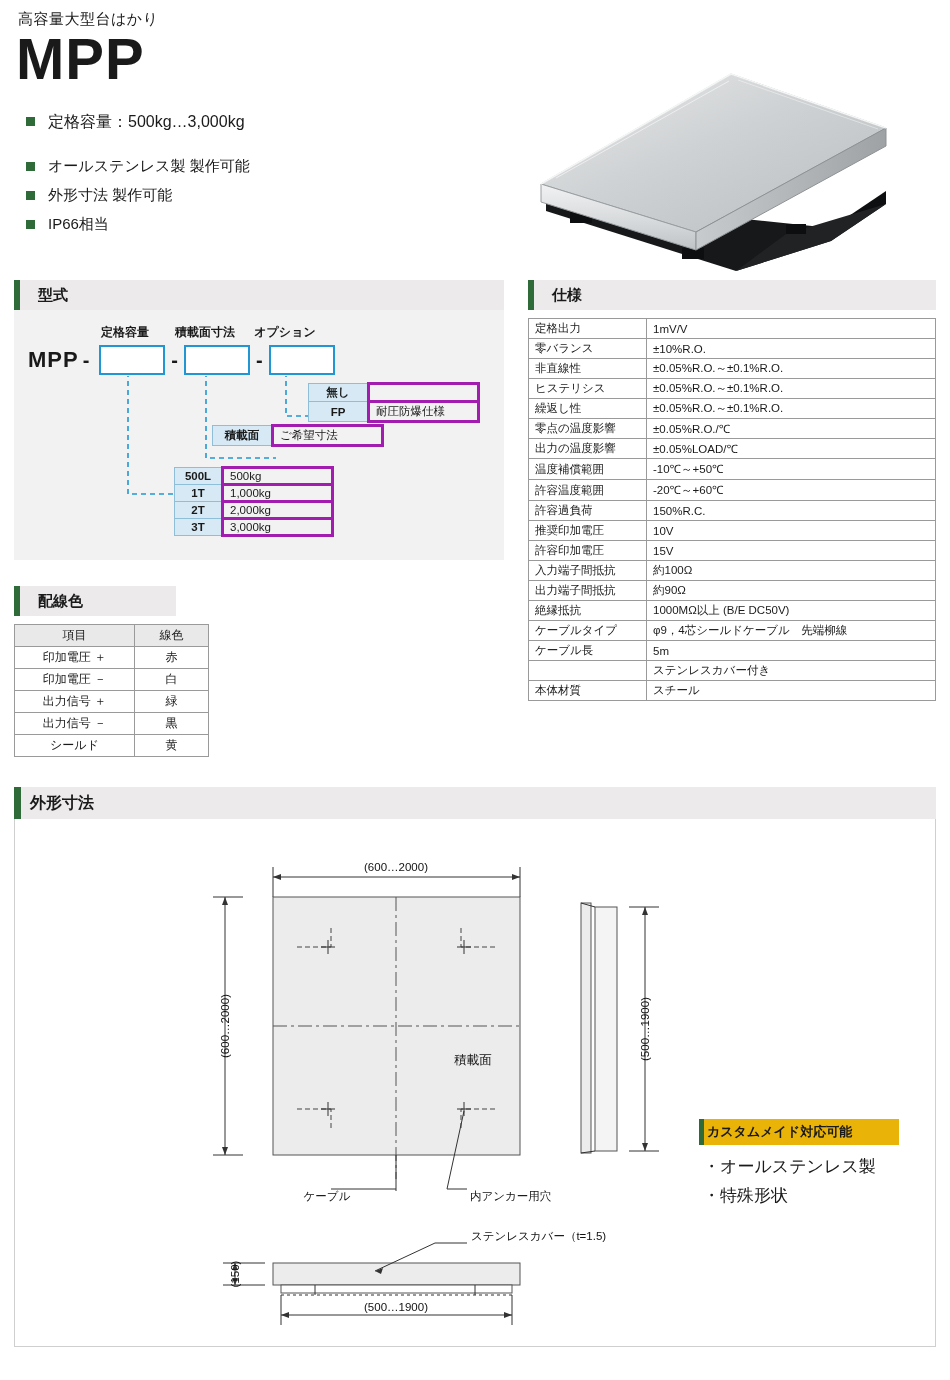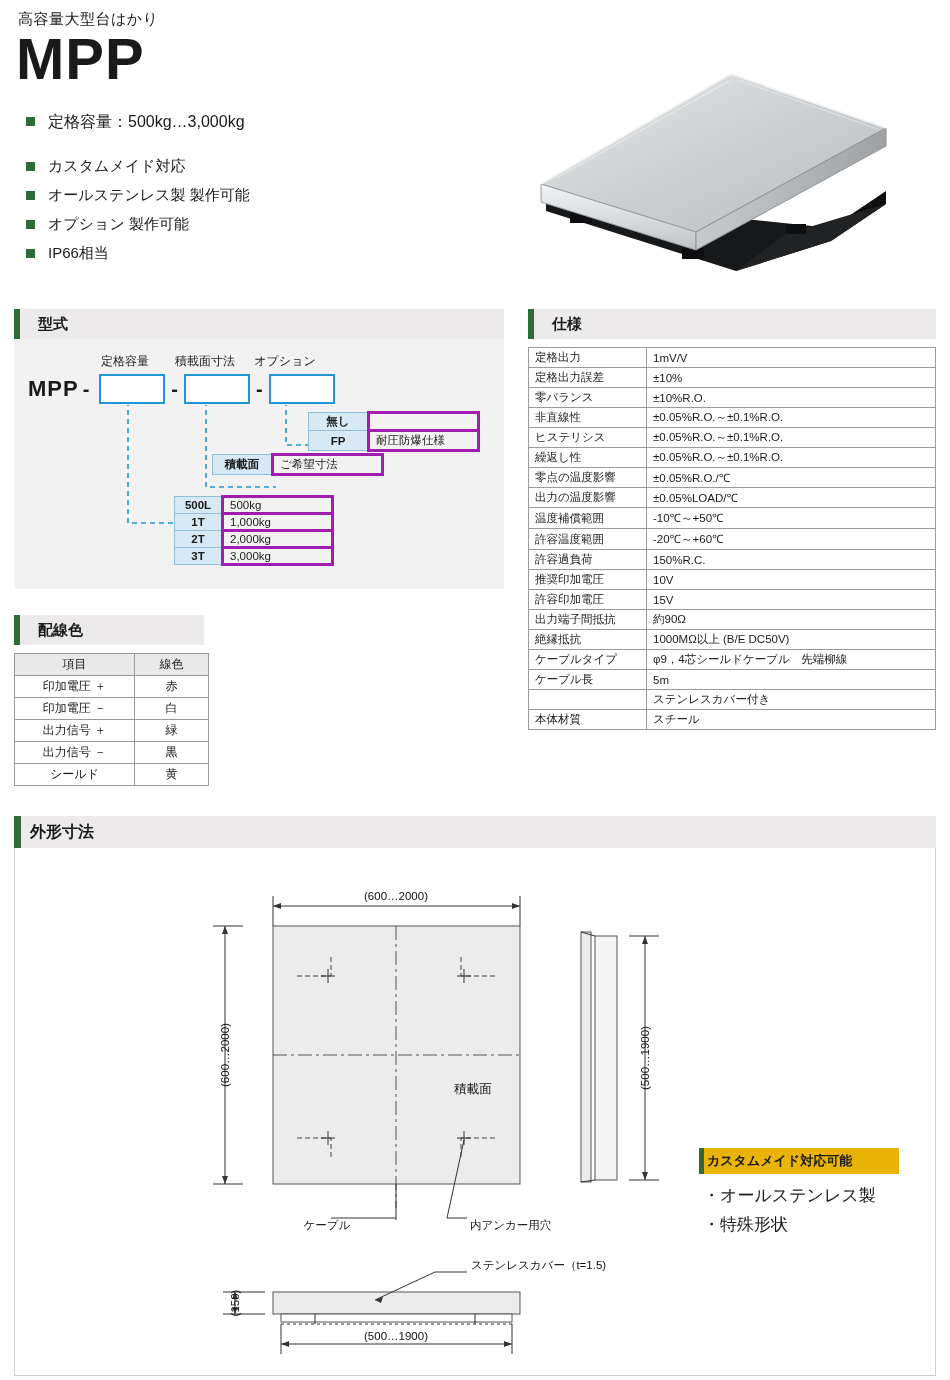--- a/index.html
+++ b/index.html
@@ -41,21 +41,21 @@
   }
 
   
   .cols { display:flex; gap:24px; margin-top:26px; }
   .col-left { width:490px; }
   .col-right { width:408px; }
 
   
   .model-box { background:#f2f2f2; padding:14px 10px 14px 10px; position:relative; height:250px; }
   .mc-labels { display:flex; font-size:12px; margin-left:68px; gap:14px; }
-  .mc-labels span { width:66px; text-align:center; }
+  .mc-labels span { width:66px; text-align:center;font-weight:bold; }
   .mc-row { display:flex; align-items:center; margin-top:4px; margin-left:4px; }
   .mc-mpp { font-size:22px; font-weight:bold; letter-spacing:1px; }
   .mc-slot { width:66px; height:30px; border:2px solid #2196d4; background:#fff; margin:0 6px; }
   .mc-dash { font-size:20px; font-weight:bold; }
 
   .opt-table { position:absolute; font-size:11.5px; border-collapse:collapse;margin-left:32px; }
   .opt-table td { border:3px solid #a21caf; padding:1px 6px; height:17px; }
   .opt-table td.key { background:#d6e9f5; font-weight:bold; text-align:center; width:48px;
                       border:1px solid #8fbfd8;}
   .opt-table td.keyw { background:#d6e9f5; font-weight:bold; text-align:center; width:60px;
@@ -100,23 +100,22 @@
 <body>
 
 <div class="page">
 
   <div>
     <div class="hdr-sub">高容量大型台はかり</div>
     <div class="hdr-title">MPP</div>
 
     <ul class="feature-list">
       <li>定格容量：500kg…3,000kg</li>
-      <li>カスタムメイド対応</li>
       <li>オールステンレス製 製作可能</li>
-      <li>オプション 製作可能</li>
+      <li>外形寸法 製作可能</li>
       <li>IP66相当</li>
     </ul>
   </div>
 
   <div class="product-img">
     <svg width="430" height="270" viewBox="0 0 430 270">
       <defs>
         <linearGradient id="topG" x1="0" y1="0" x2="1" y2="1">
           <stop offset="0%" stop-color="#e8e9ea"></stop>
           <stop offset="45%" stop-color="#cfd2d4"></stop>
@@ -226,21 +225,21 @@
           </tr>
           <tr>
             <td class="key">3T</td>
             <td class="val">3,000kg</td>
           </tr>
         </tbody>
           </table>
       </div>
 
       <div class="wire-wrap">
-        <div class="sec-head" style="width:190px;">配線色</div>
+        <div class="sec-head" style="width:162px;">配線色</div>
         <table class="wire-table">
           <tbody>
               <tr>
             <th>項目</th>
             <th>線色</th>
           </tr>
           <tr>
             <td class="lbl">印加電圧 ＋</td>
             <td class="clr">赤</td>
           </tr>
@@ -267,24 +266,20 @@
 
     <div class="col-right">
       <div class="sec-head">仕様</div>
       <table class="spec-table">
         <tbody>
             <tr>
               <td class="k">定格出力</td>
               <td>1mV/V</td>
             </tr>
         <tr>
-              <td class="k">定格出力誤差</td>
-              <td>±10%</td>
-            </tr>
-        <tr>
               <td class="k">零バランス</td>
               <td>±10%R.O.</td>
             </tr>
         <tr>
               <td class="k">非直線性</td>
               <td>±0.05%R.O.～±0.1%R.O.</td>
             </tr>
         <tr>
               <td class="k">ヒステリシス</td>
               <td>±0.05%R.O.～±0.1%R.O.</td>
@@ -313,20 +308,24 @@
               <td class="k">許容過負荷</td>
               <td>150%R.C.</td>
             </tr>
         <tr>
               <td class="k">推奨印加電圧</td>
               <td>10V</td>
             </tr>
         <tr>
               <td class="k">許容印加電圧</td>
               <td>15V</td>
+            </tr>
+        <tr>
+              <td class="k">入力端子間抵抗</td>
+              <td>約100Ω</td>
             </tr>
         <tr>
               <td class="k">出力端子間抵抗</td>
               <td>約90Ω</td>
             </tr>
         <tr>
               <td class="k">絶縁抵抗</td>
               <td>1000MΩ以上 (B/E DC50V)</td>
             </tr>
         <tr>

